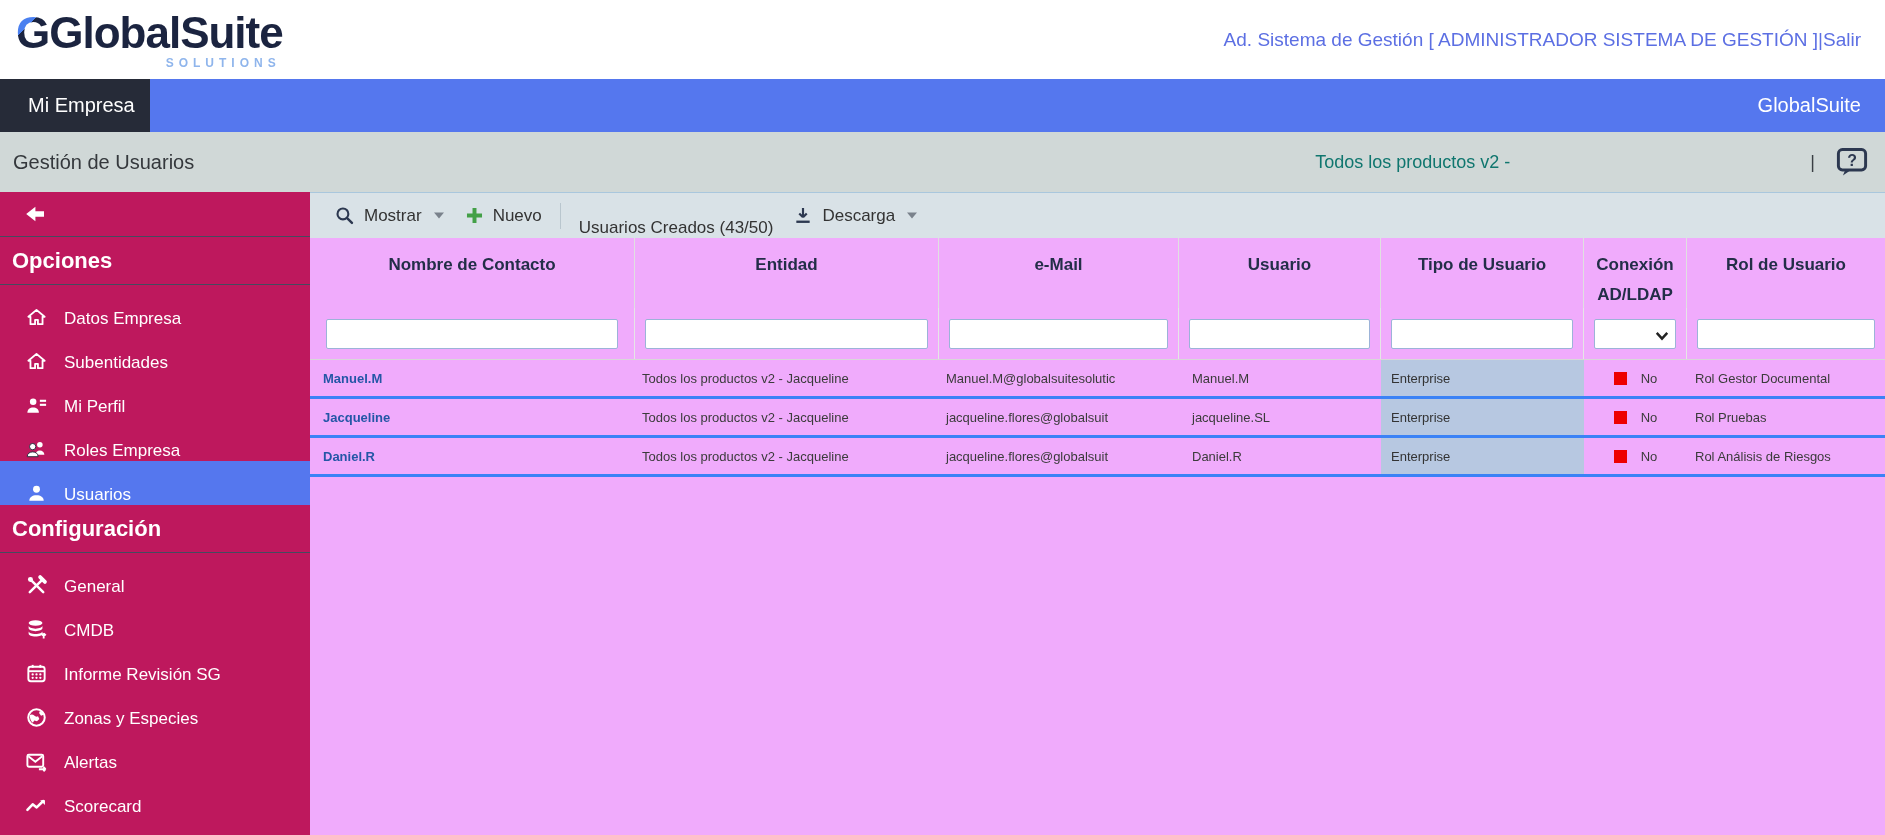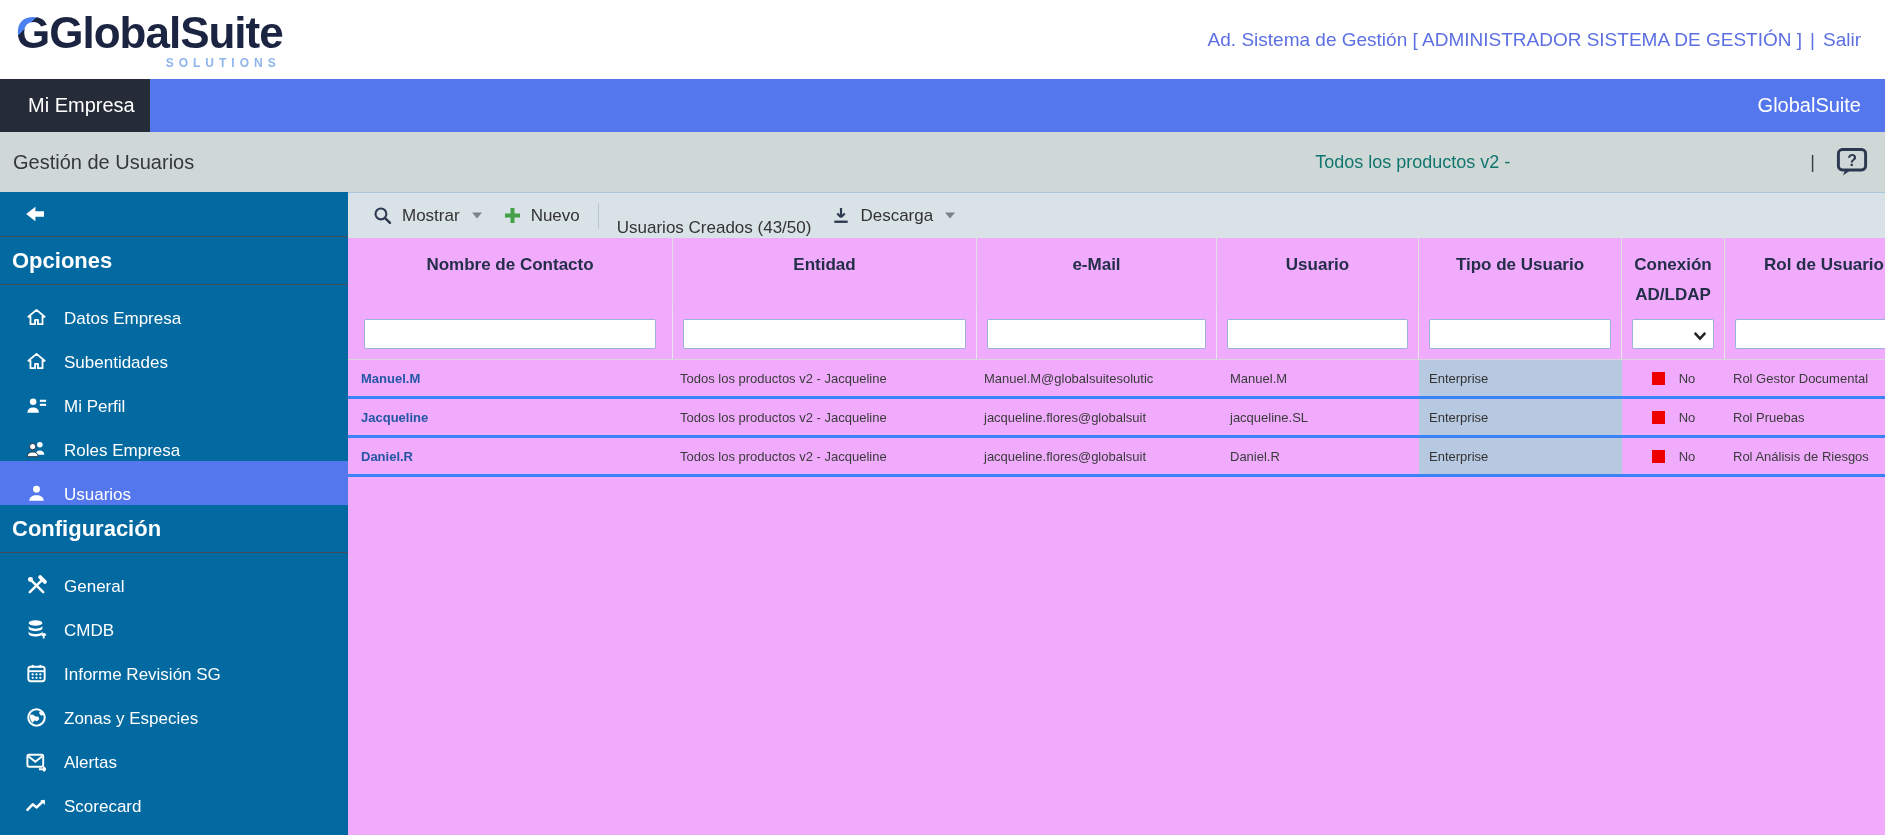--- a/index.html
+++ b/index.html
@@ -8,21 +8,21 @@
 
   
   .top-header { height:79px; background:#fff; display:flex; align-items:center;
                 justify-content:space-between; padding:0 24px 0 16px;border-radius:19px; }
   .logo { display:flex; flex-direction:column; line-height:1; }
   .logo-main { font-size:44px; font-weight:bold; letter-spacing:-1px; color:#1b2440; }
   .logo-main .g-accent { background:linear-gradient(135deg,#4a80f0 0%,#4a80f0 36%,#1b2440 36%);
         -webkit-background-clip:text; background-clip:text; color:transparent; }
   .logo-sub { font-size:12px; font-weight:bold; color:#8fb5ec; letter-spacing:5px;
               align-self:flex-end; margin-top:2px; margin-right:2px; }
-  .top-links { font-size:19px; color:#5c6fe3; display:flex; gap:8px; align-items:center; }
+  .top-links { font-size:19px; color:#5c6fe3; display:flex; align-items:center; }
   .top-links a { color:#5c6fe3; text-decoration:none; cursor:pointer; }
 
   
   .nav-bar { height:53px; background:#5577ee; display:flex; align-items:stretch; }
   .company-tab { width:150px; background:#262b38; color:#fff; font-size:20px;
                  display:flex; align-items:center; padding-left:28px; cursor:pointer; }
   .nav-spacer { flex:1; }
   .nav-right { color:#fff; font-size:20px; display:flex; align-items:center; padding-right:24px; }
 
   
@@ -30,21 +30,21 @@
   .crumb-title { font-size:20px; color:#34383c; }
   .crumb-spacer { flex:1; }
   .crumb-product { font-size:18px; color:#0f766e; margin-right:300px; }
   .crumb-sep { font-size:18px; color:#3a3f44; margin-right:16px; }
   .help-btn { width:42px; height:36px; display:flex; align-items:center; justify-content:center; cursor:pointer; }
 
   
   .main { display:flex; height:643px; }
 
   
-  .sidebar { width:348px; background:#0369a1; color:#fff; flex-shrink:0; display:flex; flex-direction:column; }
+  .sidebar { width:310px; background:#be185d; color:#fff; flex-shrink:0; display:flex; flex-direction:column; }
   .back-row { height:45px; display:flex; align-items:center; padding-left:22px;
               border-bottom:1px solid #454b5e; cursor:pointer; }
   .section-header { height:48px; display:flex; align-items:center; padding-left:12px;
                     font-size:22px; font-weight:bold; border-bottom:1px solid #454b5e; }
   .side-item { height:44px; display:flex; align-items:flex-end; padding-left:24px; gap:16px;
                font-size:17px; cursor:pointer; }
   .side-item.selected { background:#5577ee; }
   .side-icon { width:24px; height:24px; flex-shrink:0; display:flex; align-items:center; justify-content:center; }
 
   

